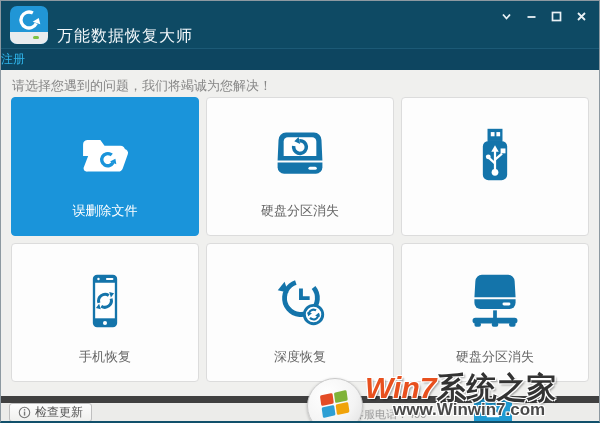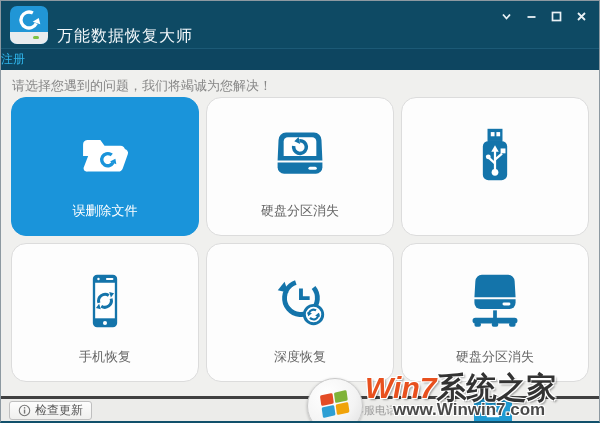--- a/index.html
+++ b/index.html
@@ -28,31 +28,31 @@
   
   .prompt {
     position:absolute; left:11px; top:76px; font-size:13px; color:#878787;
   }
   
   .grid {
     position:absolute; left:10px; top:96px; width:578px;
     display:grid; grid-template-columns:repeat(3,1fr); gap:7px;
   }
   .tile {
-    height:139px; background:#fdfdfd; border:1px solid #dcdcdc; border-radius:15px;
+    height:139px; background:#fdfdfd; border:1px solid #dcdcdc; border-radius:4px;
     display:flex; flex-direction:column; align-items:center; cursor:pointer;
   }
   .tile.selected { background:#1a94da; border-color:#1a94da; }
   .tile .ticon { margin-top:26px; height:62px; display:flex; align-items:center; justify-content:center; }
   .tile .tlabel { margin-top:16px; font-size:13px; color:#666; }
   .tile.selected .tlabel { color:#ffffff; }
   
   .bottombar {
     position:absolute; left:0; right:0; bottom:0; height:25px;
-    background:#ececea; border-top:3px solid #404040;
+    background:#ececea; border-top:7px solid #404040;
     display:flex; align-items:center; padding-left:8px; gap:7px;
   }
   .bbtn {
     display:inline-flex; align-items:center; gap:4px; height:19px; padding:0 8px;
     background:linear-gradient(#fdfdfd,#f0f0ee); border:1px solid #bfbfbf; border-radius:3px;
     font-size:12px; color:#555; cursor:pointer;
   }
   .phone {
     position:absolute; left:352px; top:4px; font-size:11px; color:#9a9a9a; white-space:nowrap;
   }

